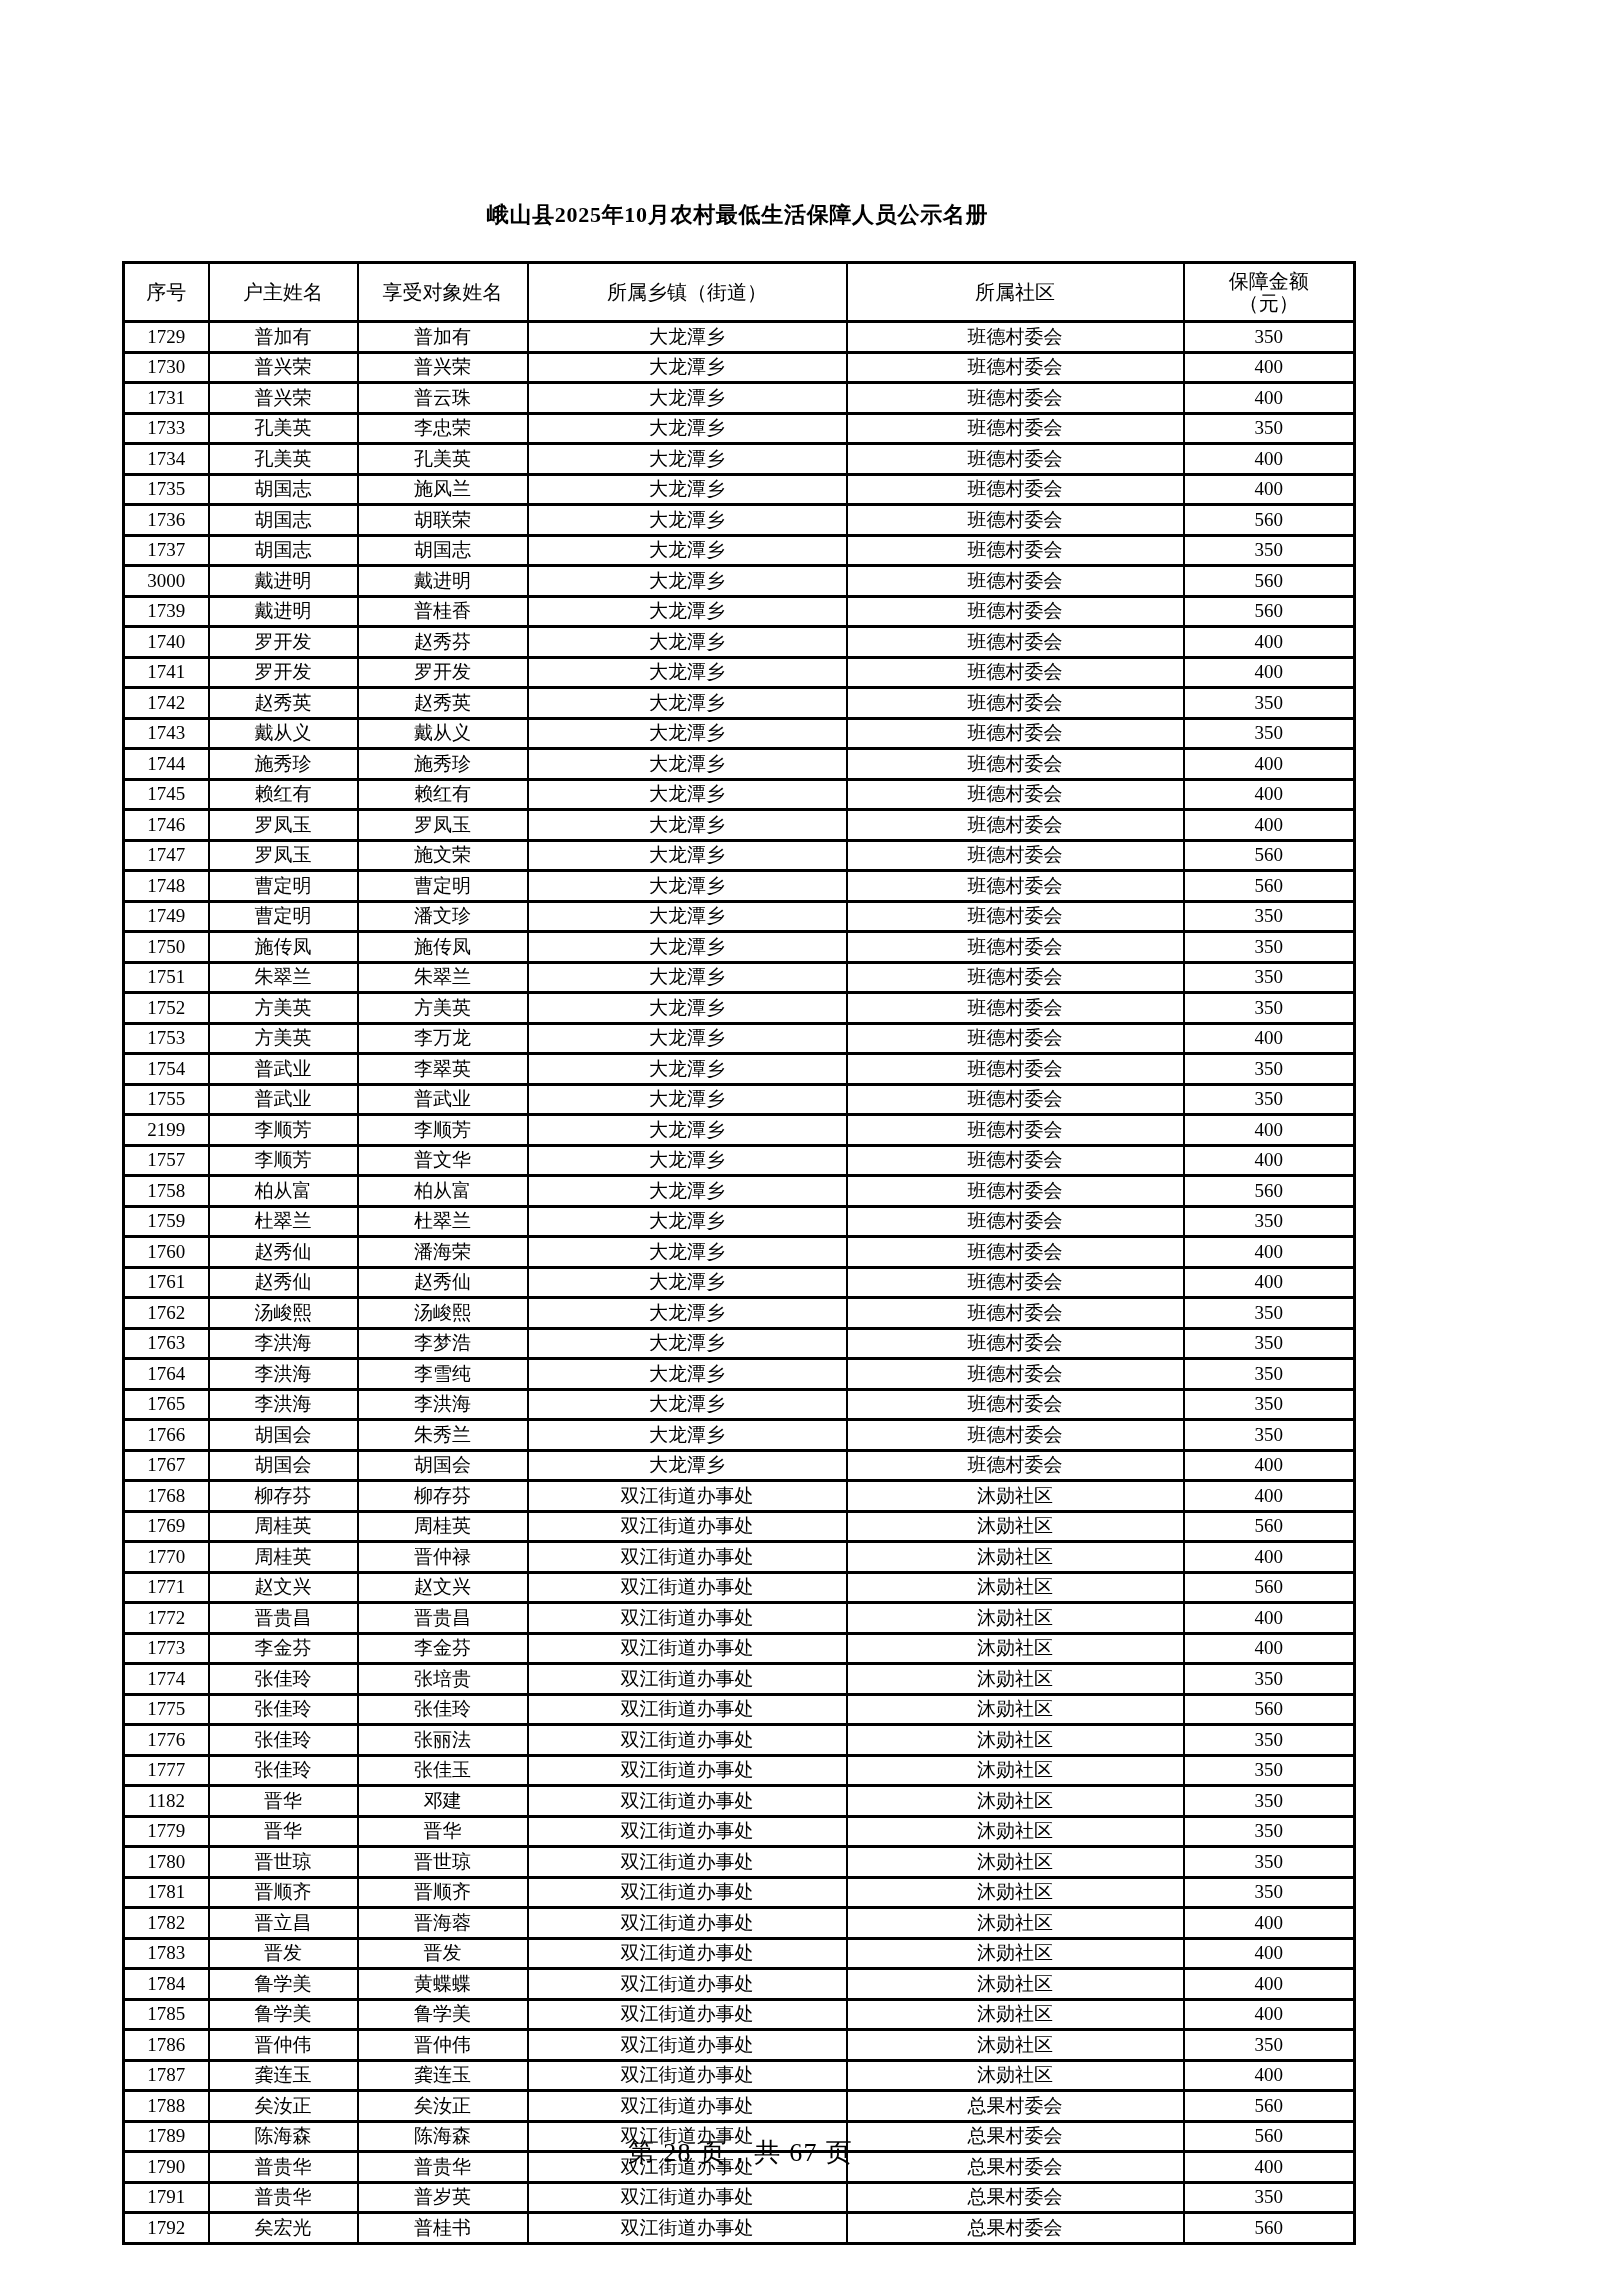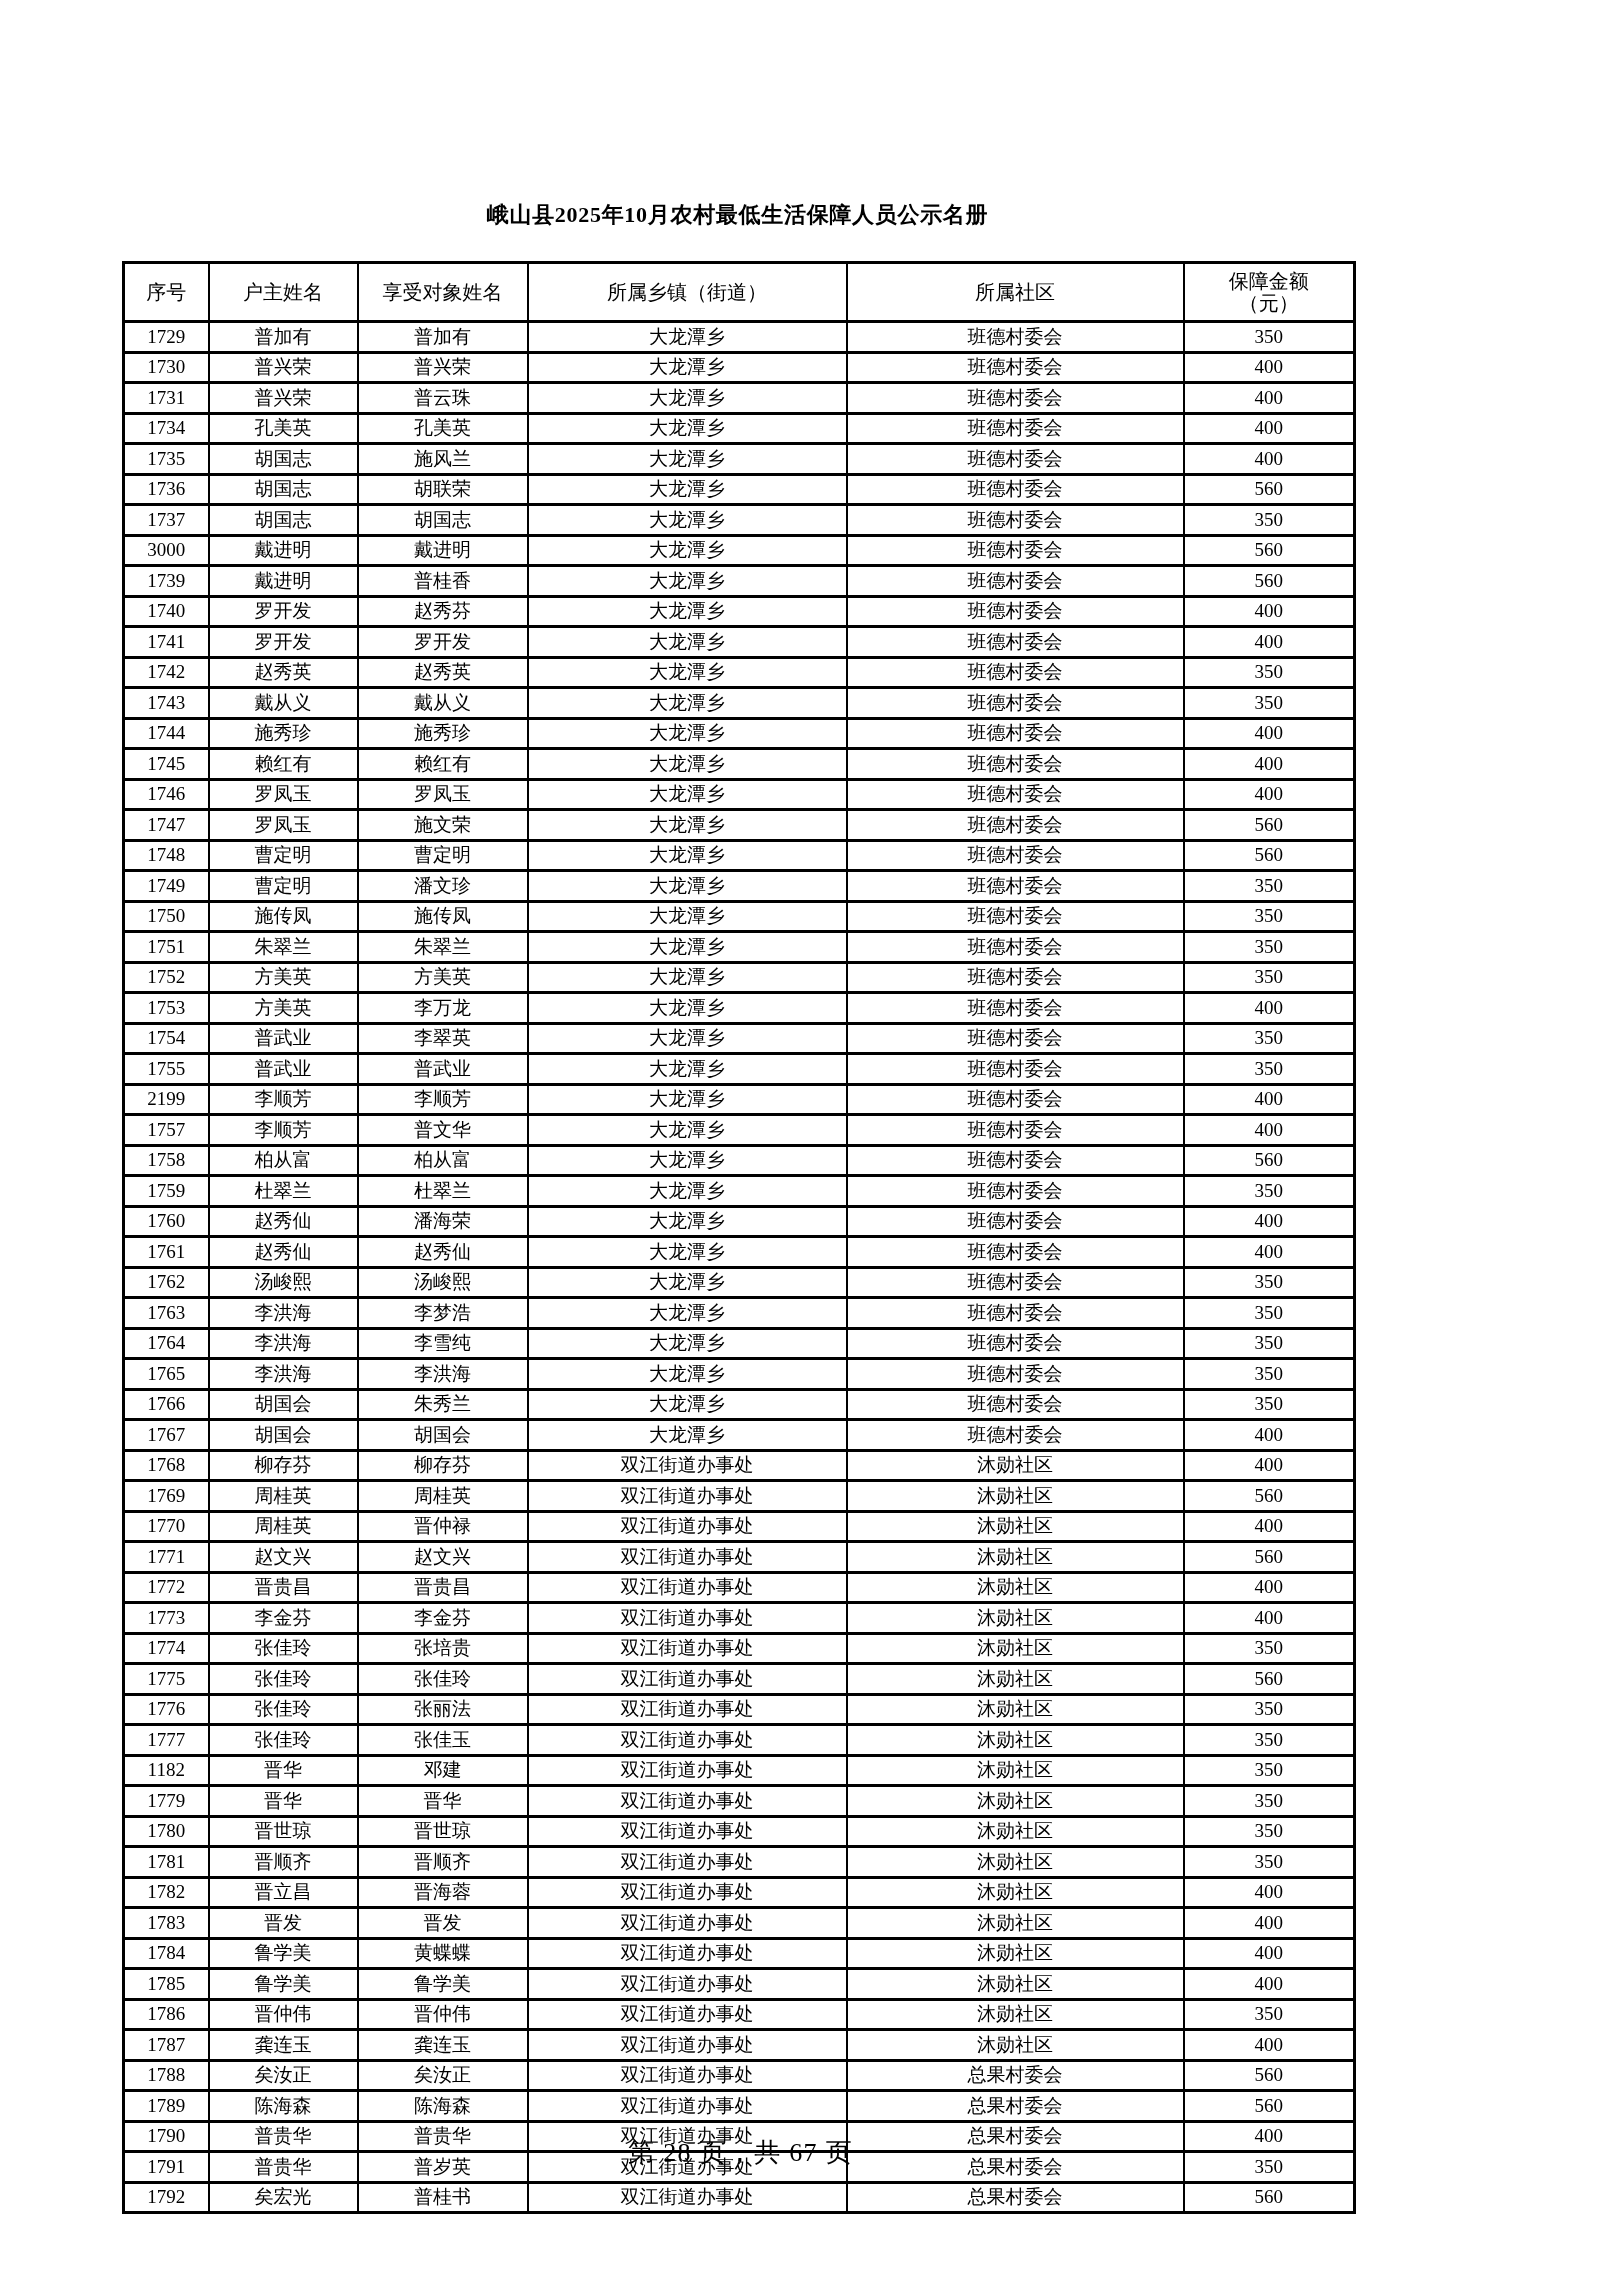--- a/index.html
+++ b/index.html
@@ -115,20 +115,28 @@
         </tr>
         <tr>
           <td>1731</td>
           <td>普兴荣</td>
           <td>普云珠</td>
           <td>大龙潭乡</td>
           <td>班德村委会</td>
           <td>400</td>
         </tr>
         <tr>
+          <td>1733</td>
+          <td>孔美英</td>
+          <td>李忠荣</td>
+          <td>大龙潭乡</td>
+          <td>班德村委会</td>
+          <td>350</td>
+        </tr>
+        <tr>
           <td>1734</td>
           <td>孔美英</td>
           <td>孔美英</td>
           <td>大龙潭乡</td>
           <td>班德村委会</td>
           <td>400</td>
         </tr>
         <tr>
           <td>1735</td>
           <td>胡国志</td>

